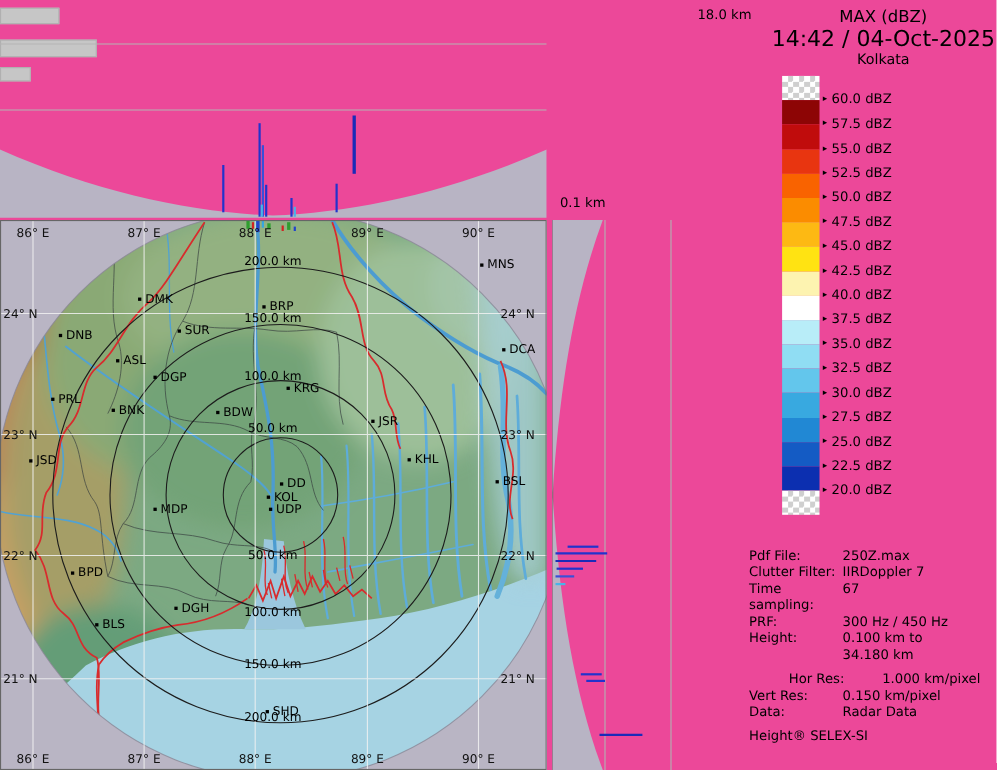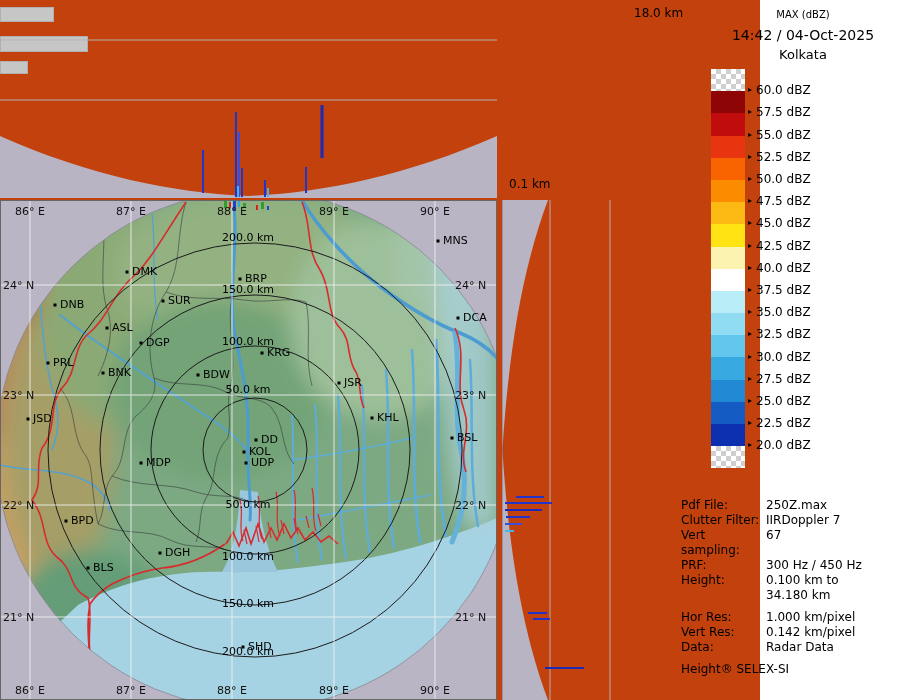--- a/index.html
+++ b/index.html
@@ -1,29 +1,29 @@
 <!DOCTYPE html>
 <html><head>
 <meta charset="utf-8">
 <style>
   *{margin:0;padding:0;box-sizing:border-box}
   html,body{width:906px;height:700px;overflow:hidden;background:#fff;
     font-family:"DejaVu Sans","Liberation Sans",sans-serif;color:#000}
-  #stage{position:relative;width:760px;height:700px;background:#c2410c}
+  #stage{position:relative;width:906px;height:700px;background:#ec4899}
   .graybox{position:absolute;background:#c6c6c6;border:1px solid #b0b0b0}
   svg{display:block}
   #toppanel{position:absolute;left:0;top:0}
   #rightpanel{position:absolute;left:500px;top:200px}
   #map{position:absolute;left:0;top:200px}
   .axis-label{position:absolute;font-size:12px;white-space:nowrap}
   #axis-max{left:634px;top:6px}
   #axis-min{left:509px;top:177px}
   #legend-head{position:absolute;left:700px;top:5px;width:206px;text-align:center;line-height:20px}
-  #legend-head .l1{font-size:10px}
-  #legend-head .l2{font-size:14px}
+  #legend-head .l1{font-size:15px}
+  #legend-head .l2{font-size:20px}
   #legend-head .l3{font-size:13px}
   #legend{position:absolute;left:711px;top:69px;width:195px}
   #legend-swatches{position:absolute;left:0;top:0}
   .lg-sw{width:34px;height:22.2px}
   .checker{background:conic-gradient(#cfcfcf 0 25%,#fff 0 50%,#cfcfcf 0 75%,#fff 0) 0 0/10px 10px}
   #legend-labels{position:absolute;left:37px;top:0;width:155px}
   .lg-lb{position:absolute;left:0;font-size:12px;white-space:nowrap;display:flex;align-items:center;gap:4px}
   .lg-ar{font-size:8px;line-height:1}
   #info{position:absolute;left:681px;top:498px;width:192px;font-size:12px;line-height:15px}
   .info-row{display:flex;min-height:15px}
@@ -320,42 +320,42 @@
     <div id="info-rows">
         <div class="info-row">
           <span class="info-label">Pdf File:</span>
           <span class="info-value">250Z.max</span>
         </div>
         <div class="info-row">
           <span class="info-label">Clutter Filter:</span>
           <span class="info-value">IIRDoppler 7</span>
         </div>
         <div class="info-row">
-          <span class="info-label">Vert sampling:</span>
+          <span class="info-label">Time sampling:</span>
           <span class="info-value">67</span>
         </div>
         <div class="info-row">
           <span class="info-label">PRF:</span>
           <span class="info-value">300 Hz / 450 Hz</span>
         </div>
         <div class="info-row">
           <span class="info-label">Height:</span>
           <span class="info-value">0.100 km to</span>
         </div>
         <div class="info-row">
           <span class="info-label"></span>
           <span class="info-value">34.180 km</span>
         </div>
-        <div class="info-row" style="margin-top: 7px;">
+        <div class="info-row" style="margin-top: 7px; margin-left: 36px;">
           <span class="info-label">Hor Res:</span>
           <span class="info-value">1.000 km/pixel</span>
         </div>
         <div class="info-row">
           <span class="info-label">Vert Res:</span>
-          <span class="info-value">0.142 km/pixel</span>
+          <span class="info-value">0.150 km/pixel</span>
         </div>
         <div class="info-row">
           <span class="info-label">Data:</span>
           <span class="info-value">Radar Data</span>
         </div>
       </div>
     <div id="brand">Height® SELEX-SI</div>
   </div>
 
 </div>

